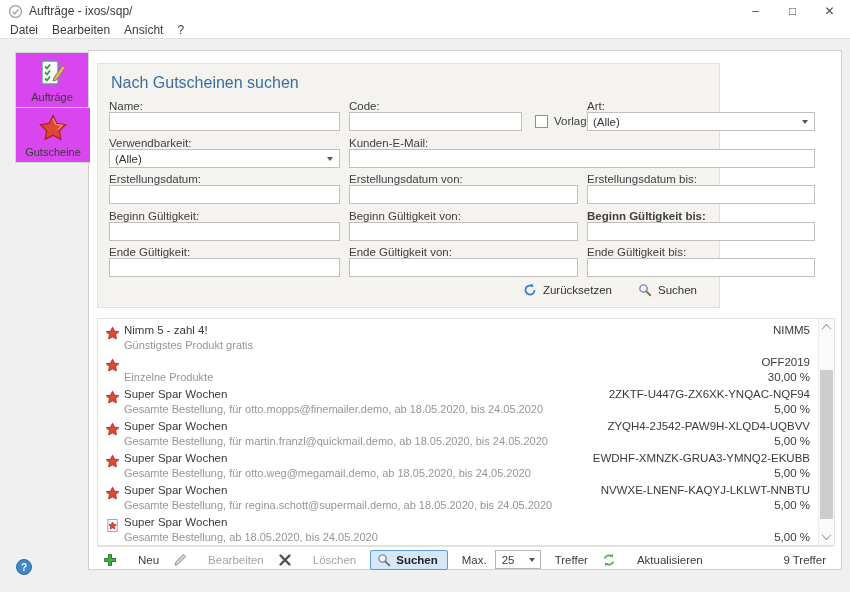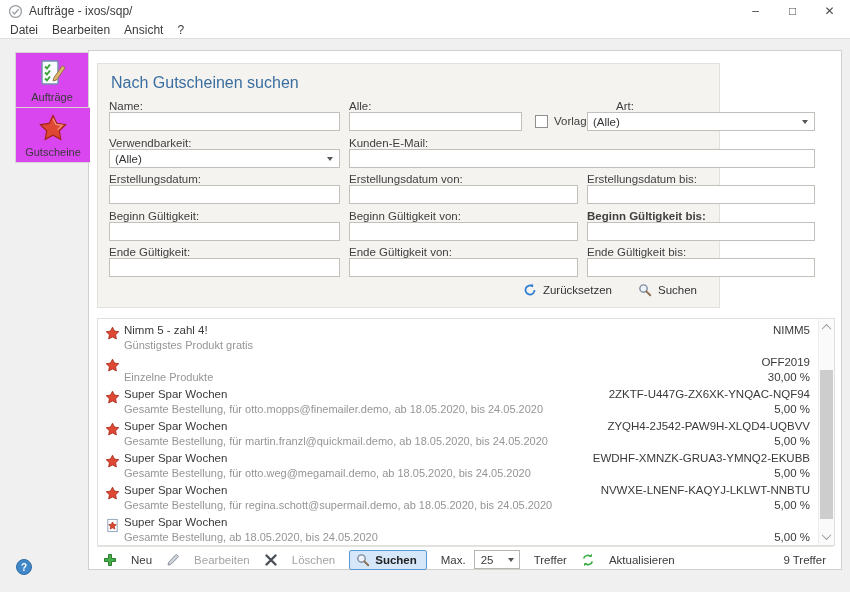--- a/index.html
+++ b/index.html
@@ -51,21 +51,21 @@
   .scroll{position:absolute;right:0;top:0;bottom:0;width:16px;background:#fafafa;border-left:1px solid #ededed;box-sizing:border-box;}
   .sb-btn{position:absolute;left:0;width:15px;height:15px;display:flex;align-items:center;justify-content:center;}
   .sb-up{top:1px;}
   .sb-down{bottom:1px;}
   .chev{width:6px;height:6px;border-left:1.4px solid #9a9a9a;border-top:1.4px solid #9a9a9a;}
   .chev.up{transform:rotate(45deg) translate(1px,1px);}
   .chev.down{transform:rotate(225deg) translate(1px,1px);}
   .sb-thumb{position:absolute;left:1px;width:13px;top:51px;height:149px;background:#cdcdcd;}
   
   .toolbar{position:absolute;left:8px;right:8px;top:495px;height:25px;border-top:1px solid #e5e3df;display:flex;align-items:center;font-size:11.5px;color:#3a3a3a;}
-  .tb-item{display:flex;align-items:center;gap:14px;margin-left:14px;}
+  .tb-item{display:flex;align-items:center;gap:21px;margin-left:14px;}
   .tb-item.disabled{color:#a3a3a3;}
   .tb-btn-suchen{display:flex;align-items:center;gap:5px;margin-left:14px;background:#d5e7f8;border:1px solid #5b9bd5;border-radius:2px;padding:2px 9px 2px 6px;font-weight:bold;color:#222;}
   .tb-select{position:relative;width:46px;height:19px;border:1px solid #b8b5b1;background:#fff;margin-left:8px;display:flex;align-items:center;padding-left:6px;box-sizing:border-box;}
   .tb-select .arrow{position:absolute;right:5px;top:7px;width:0;height:0;border-left:3.5px solid transparent;border-right:3.5px solid transparent;border-top:4px solid #555;}
   .tb-count{margin-left:auto;margin-right:7px;}
   
   .help-btn{position:absolute;left:16px;top:519px;width:16px;height:16px;border-radius:50%;background:#3f87c8;border:1px solid #2f6ba3;color:#fff;font-size:10px;font-weight:bold;display:flex;align-items:center;justify-content:center;box-sizing:border-box;}
 </style>
 </head>
 <body>
@@ -112,25 +112,25 @@
     </div>
   </div>
 
   <div class="card">
 
     <div class="form-panel">
       <div class="form-title">Nach Gutscheinen suchen</div>
 
       <span class="lbl" style="left:11px;top:36px;">Name:</span>
       <input class="inp" style="left: 11px; top: 48px; width: 231px;">
-      <span class="lbl" style="left:251px;top:36px;">Alle:</span>
+      <span class="lbl" style="left:251px;top:36px;">Code:</span>
       <input class="inp" style="left: 251px; top: 48px; width: 173px;">
       <span class="checkbox" style="left:437px;top:51px;"></span>
       <span class="lbl" style="left:456px;top:51px;">Vorlage</span>
-      <span class="lbl" style="left:489px;top:36px;margin-left:29px;">Art:</span>
+      <span class="lbl" style="left:489px;top:36px;">Art:</span>
       <div class="combo" style="left:489px;top:48px;width:228px;">
         <span>(Alle)</span>
         <span class="arrow"></span>
       </div>
 
       <span class="lbl" style="left:11px;top:73px;">Verwendbarkeit:</span>
       <div class="combo" style="left:11px;top:85px;width:231px;">
         <span>(Alle)</span>
         <span class="arrow"></span>
       </div>

